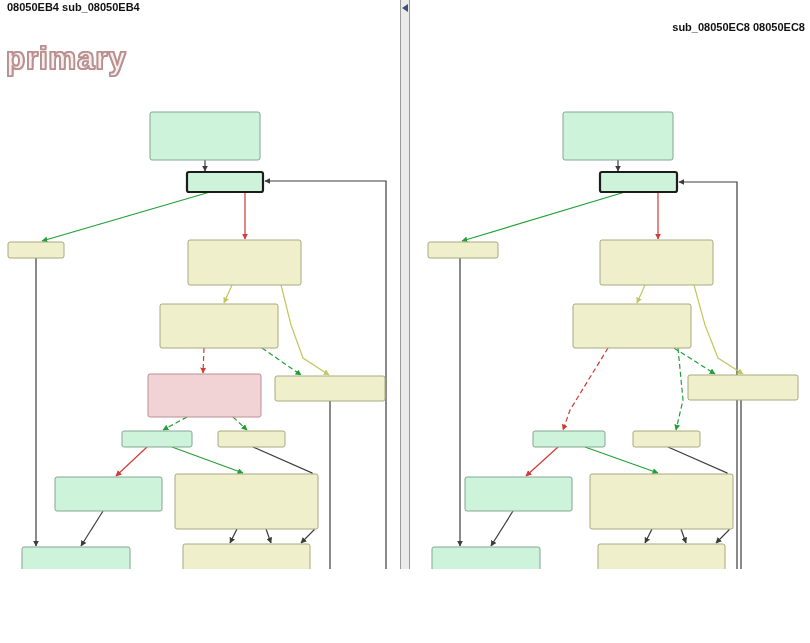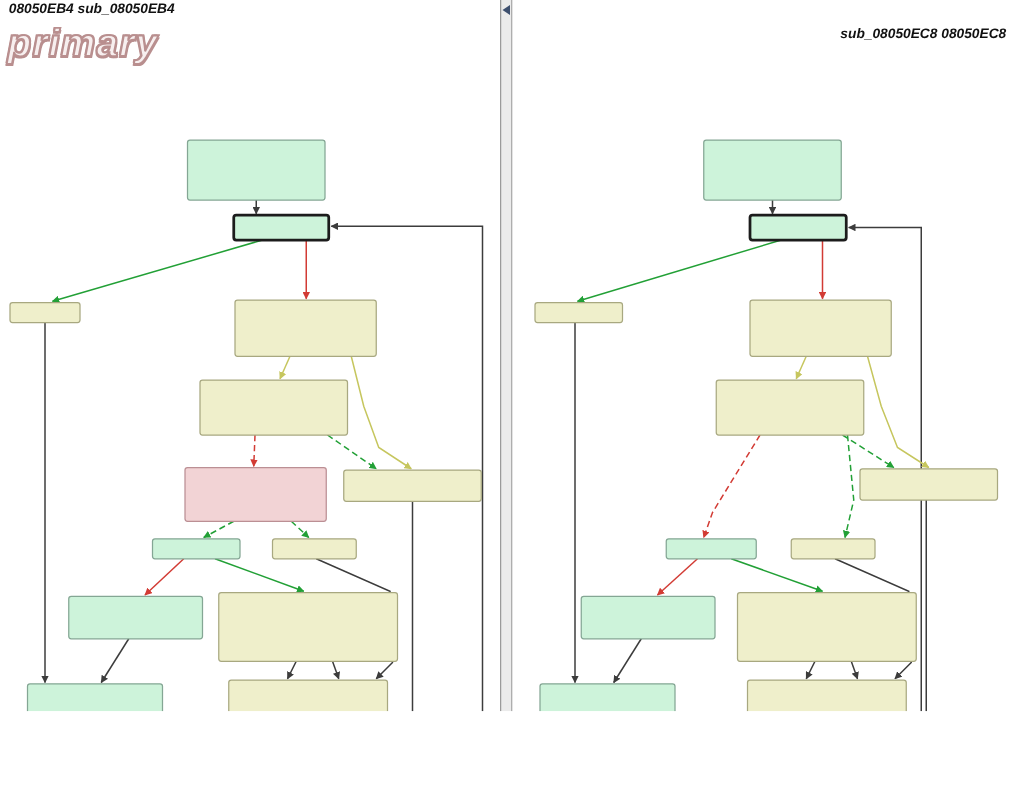--- a/index.html
+++ b/index.html
@@ -2,21 +2,21 @@
 <html><head>
 <meta charset="utf-8">
 <style>
   * { box-sizing: border-box; }
   html, body { margin: 0; padding: 0; }
   body { font-family: "Liberation Sans", sans-serif; background: #ffffff; }
 
   .app {
     width: 810px; height: 569px;
     display: flex; position: relative;
-    background: #ffffff; overflow: hidden; font-style: italic;
+    background: #ffffff; overflow: hidden;
   }
   .panel { position: relative; width: 400px; height: 643px; background: #ffffff; }
 
   .splitter {
     position: relative; width: 10px; height: 643px;
     background: #ebebeb;
     border-left: 1px solid #9a9a9a; border-right: 1px solid #9a9a9a;
   }
   .splitter-arrow {
     position: absolute; top: 4px; left: 1px;
@@ -32,21 +32,21 @@
     white-space: nowrap;
   }
   .graph-header.left  { left: 7px; }
   .graph-header.right { right: 5px; margin-top: 20px; }
 
   .watermark {
     position: absolute; top: 19px; z-index: 1;
     font-size: 31px; font-weight: bold; letter-spacing: 1px;
     line-height: 1;
   }
-  .watermark.left  { left: 6px; }
+  .watermark.left  { left: 6px; margin-top: 24px; }
   .watermark.right { right: 4px; }
 
   svg.graph { position: absolute; left: 0; top: 0; z-index: 2; }
 
   .clipped-widget {
     position: absolute; left: 54px; top: 637px;
     width: 12px; height: 6px; background: #35353f; z-index: 4;
   }
 </style>
 </head>

